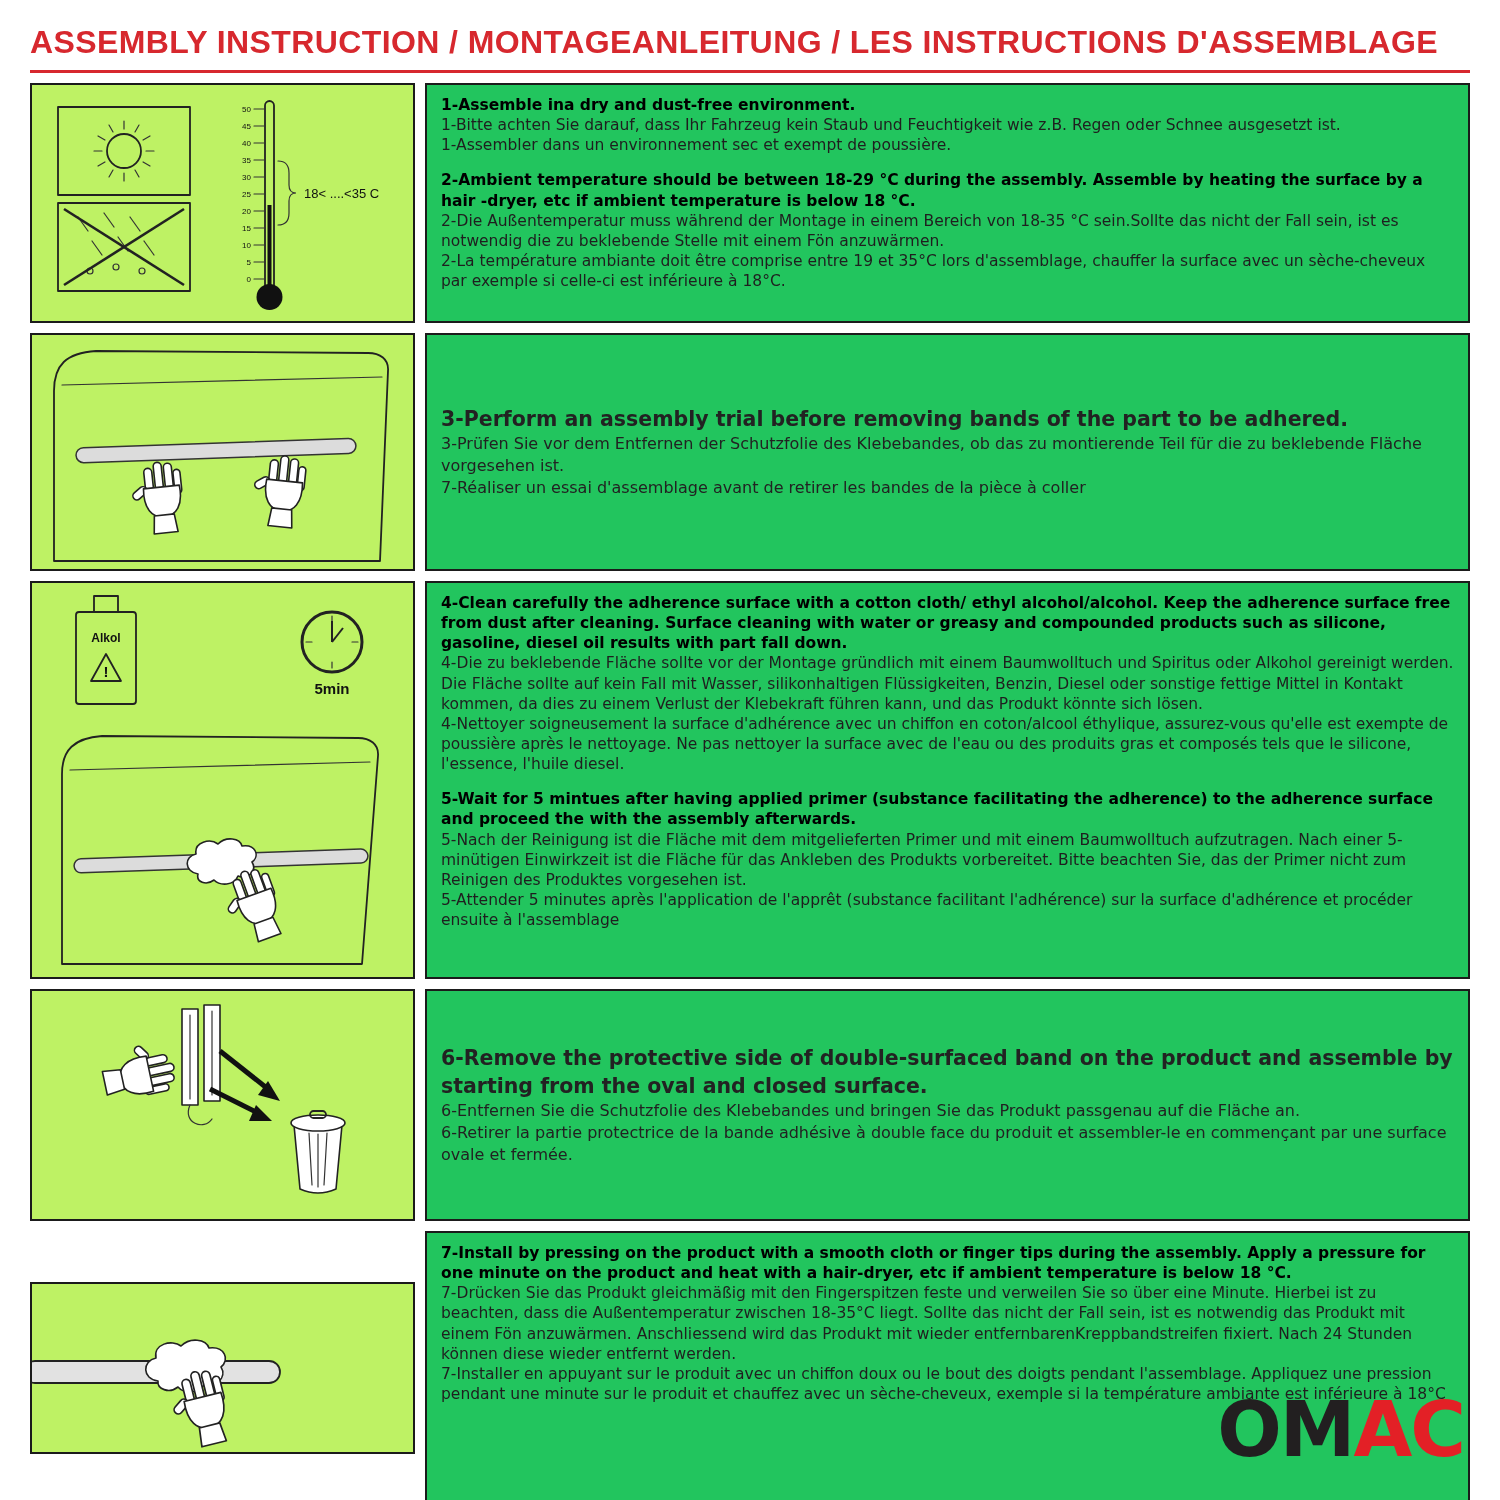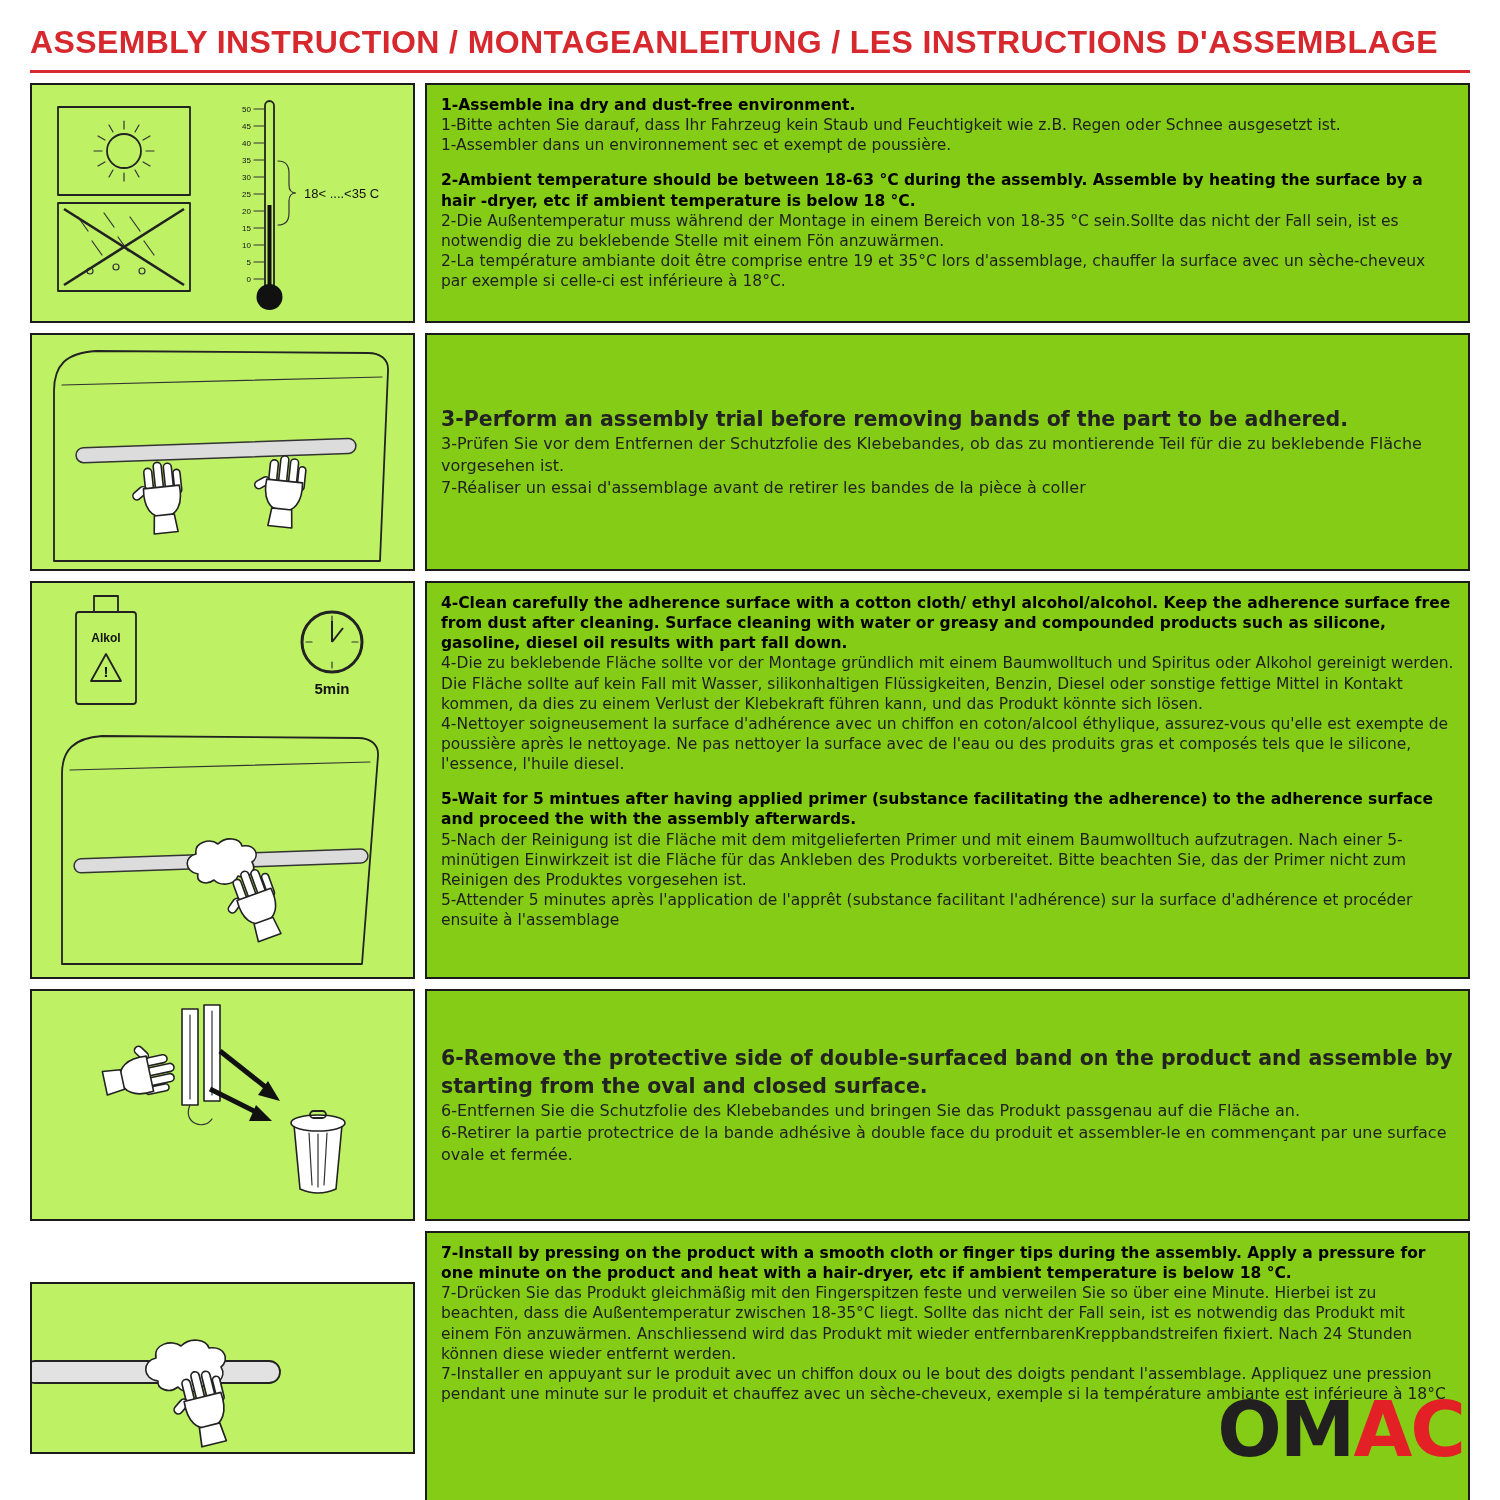--- a/index.html
+++ b/index.html
@@ -12,21 +12,21 @@
 
   .rows { margin-top:10px; }
   .row { display:flex; gap:10px; margin-bottom:10px; }
   .row:last-child { margin-bottom:0; }
   .row-1 { height:240px; } .row-2 { height:238px; } .row-3 { height:398px; }
   .row-4 { height:232px; } .row-5 { height:274px; }
 
   .figbox { width:385px; flex:none; border:2px solid #1b1b1b; background:#bef264;
             display:flex; align-items:center; justify-content:center; overflow:hidden; }
   .row-5 .figbox { height:172px; align-self:center; }
-  .textbox { flex:1; border:2px solid #1b1b1b; background:#84cc16; padding:10px 14px; overflow:hidden; }
+  .textbox { flex:1; border:2px solid #1b1b1b; background:#22c55e; padding:10px 14px; overflow:hidden; }
   .textbox.center { display:flex; flex-direction:column; justify-content:center; }
 
   .p { font-size:15.5px; line-height:1.3; color:#1f1f1f; }
   .p.b { font-weight:bold; color:#000; }
   .big .p { font-size:16px; line-height:1.38; color:#222; }
   .big .p.b { font-size:20.5px; }
   .sp { height:15px; }
 
   .logo { position:absolute; right:36px; bottom:32px; font-size:76px; font-weight:bold;
           letter-spacing:-2px; line-height:1; font-family:"DejaVu Sans",sans-serif; }
@@ -141,21 +141,21 @@
             <path class="thin" d="M246,76 Q257,76 257,88 L257,100 Q257,108 264,108 Q257,108 257,116 L257,128 Q257,140 246,140"></path>
             <text class="range-label" x="272" y="113">18&lt; ....&lt;35 C</text>
           </g>
         </svg>
       </div>
       <div class="textbox">
         <p class="p b">1-Assemble ina dry and dust-free environment.</p>
         <p class="p">1-Bitte achten Sie darauf, dass Ihr Fahrzeug kein Staub und Feuchtigkeit wie z.B. Regen oder Schnee ausgesetzt ist.</p>
         <p class="p">1-Assembler dans un environnement sec et exempt de poussière.</p>
         <div class="sp"></div>
-        <p class="p b">2-Ambient temperature should be between 18-63 °C  during the assembly. Assemble by heating the surface by a hair -dryer, etc if ambient temperature is below 18 °C.</p>
+        <p class="p b">2-Ambient temperature should be between 18-29 °C  during the assembly. Assemble by heating the surface by a hair -dryer, etc if ambient temperature is below 18 °C.</p>
         <p class="p">2-Die Außentemperatur muss während der Montage in einem Bereich von 18-35 °C  sein.Sollte das nicht der Fall sein, ist es notwendig die zu beklebende Stelle mit einem Fön anzuwärmen.</p>
         <p class="p">2-La température ambiante doit être comprise entre 19 et 35°C lors d'assemblage, chauffer la surface avec un sèche-cheveux par exemple si celle-ci est inférieure à 18°C.</p>
       </div>
     </section>
 
     <section class="row row-2">
       <div class="figbox">
         <svg width="381" height="234" viewBox="0 0 381 234">
           <g>
             <path class="ln" d="M64,16 C34,18 22,30 22,56 L22,226 L348,226 L356,36 C357,24 348,18 336,18 Z"></path>

